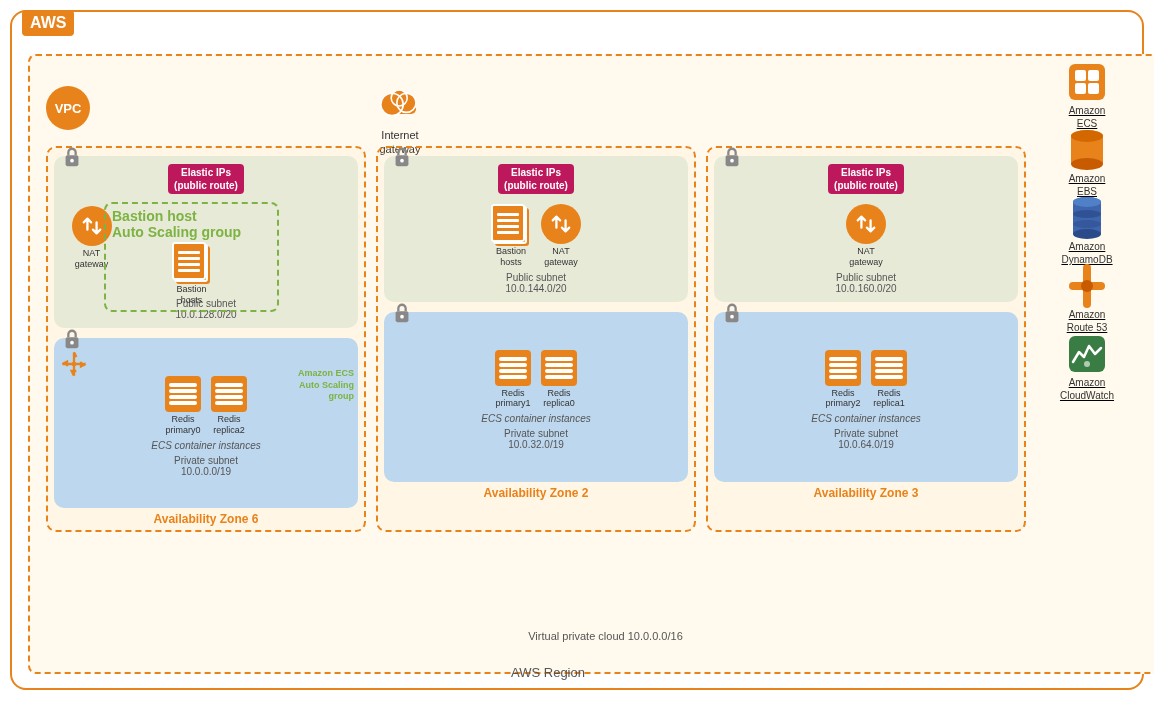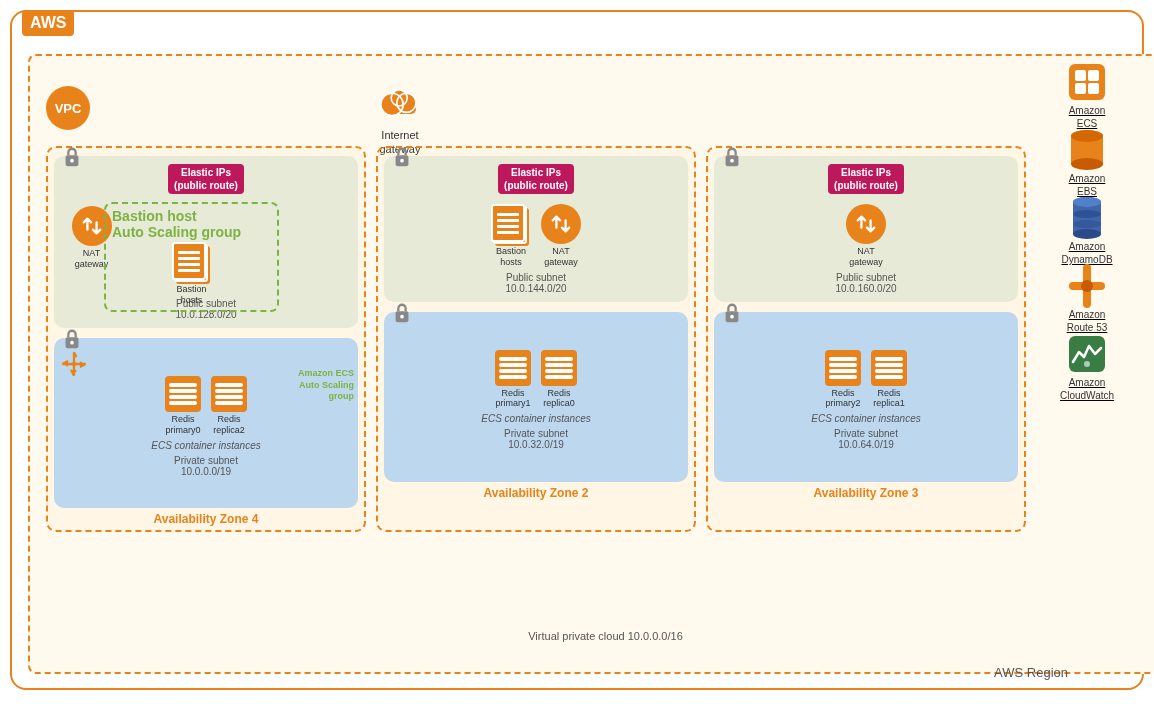--- a/index.html
+++ b/index.html
@@ -344,21 +344,21 @@
                 <div class="redis-line"></div>
                 <div class="redis-line"></div>
               </div>
               <div class="icon-label">Redis<br>replica2</div>
             </div>
           </div>
           <div class="ecs-instances-label">ECS container instances</div>
           <div class="subnet-label">Private subnet<br>10.0.0.0/19</div>
         </div>
 
-        <div class="az-label">Availability Zone 4</div>
+        <div class="az-label">Availability Zone 6</div>
       </div>
 
       <div style="flex:1; border:2px dashed #E8821A; border-radius:10px; padding:8px 6px 4px 6px; background:rgba(255,200,80,0.05); position:relative;">
 
         <div class="public-subnet" style="position:relative;">
           <svg class="lock-icon" viewBox="0 0 20 24">
             <rect x="3" y="10" width="14" height="12" rx="2" fill="#888"></rect>
             <path d="M6 10V7a4 4 0 0 1 8 0v3" fill="none" stroke="#888" stroke-width="2.5"></path>
             <circle cx="10" cy="16" r="2" fill="#fff"></circle>
           </svg>
@@ -482,21 +482,21 @@
 
         <div class="az-label">Availability Zone 3</div>
       </div>
 
     </div>
 
     <div style="position:absolute; bottom:30px; left:0; right:0; text-align:center; color:#555; font-size:11px;padding-left:15px;">Virtual private cloud 10.0.0.0/16</div>
 
   </div>
 
-  <div style="position:absolute; bottom:8px; left:16px; width:1040px; text-align:right; color:#555; font-size:13px;">AWS Region</div>
+  <div style="position:absolute; bottom:8px; left:16px; width:1040px; text-align:center; color:#555; font-size:13px;">AWS Region</div>
 
   <div class="right-sidebar">
 
     <div class="service-icon-group">
       <div class="svc-icon">
         <svg width="40" height="40" viewBox="0 0 40 40">
           <rect x="2" y="2" width="36" height="36" rx="6" fill="#E8821A"></rect>
           <rect x="8" y="8" width="11" height="11" rx="2" fill="white"></rect>
           <rect x="21" y="8" width="11" height="11" rx="2" fill="white"></rect>
           <rect x="8" y="21" width="11" height="11" rx="2" fill="white"></rect>

